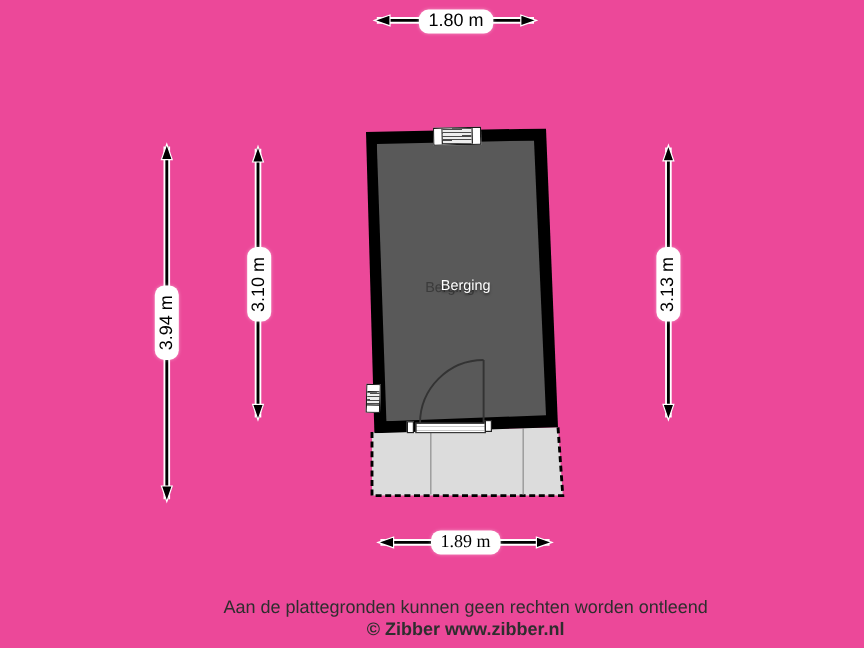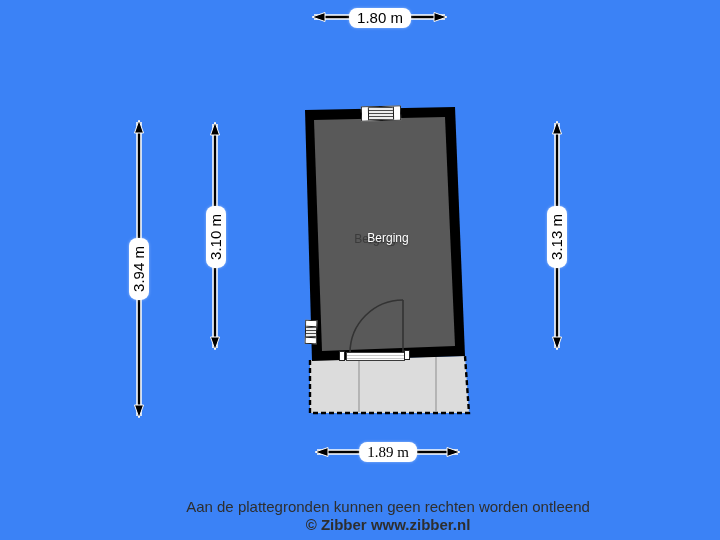--- a/index.html
+++ b/index.html
@@ -1,16 +1,16 @@
 <!DOCTYPE html>
 <html><head>
 <meta charset="utf-8">
 <style>
   html,body{margin:0;padding:0;background:#000;}
-  .stage{position:relative;width:720px;height:540px;background:#3b82f6;overflow:hidden;
+  .stage{position:relative;width:720px;height:540px;background:#ec4899;overflow:hidden;
          font-family:"Liberation Sans", sans-serif;}
   .layer{position:absolute;left:0;top:0;width:720px;height:540px;}
 
   
   .walls{position:absolute;inset:0;background:#000;
          clip-path:polygon(305px 110px,455px 107px,465px 356px,312px 361px);
          filter:drop-shadow(0 0 2px rgba(255,255,255,.22));}
   .floor{position:absolute;inset:0;background:#595959;
          clip-path:polygon(314px 120px,445px 117px,455px 346px,322px 351px);}
 

